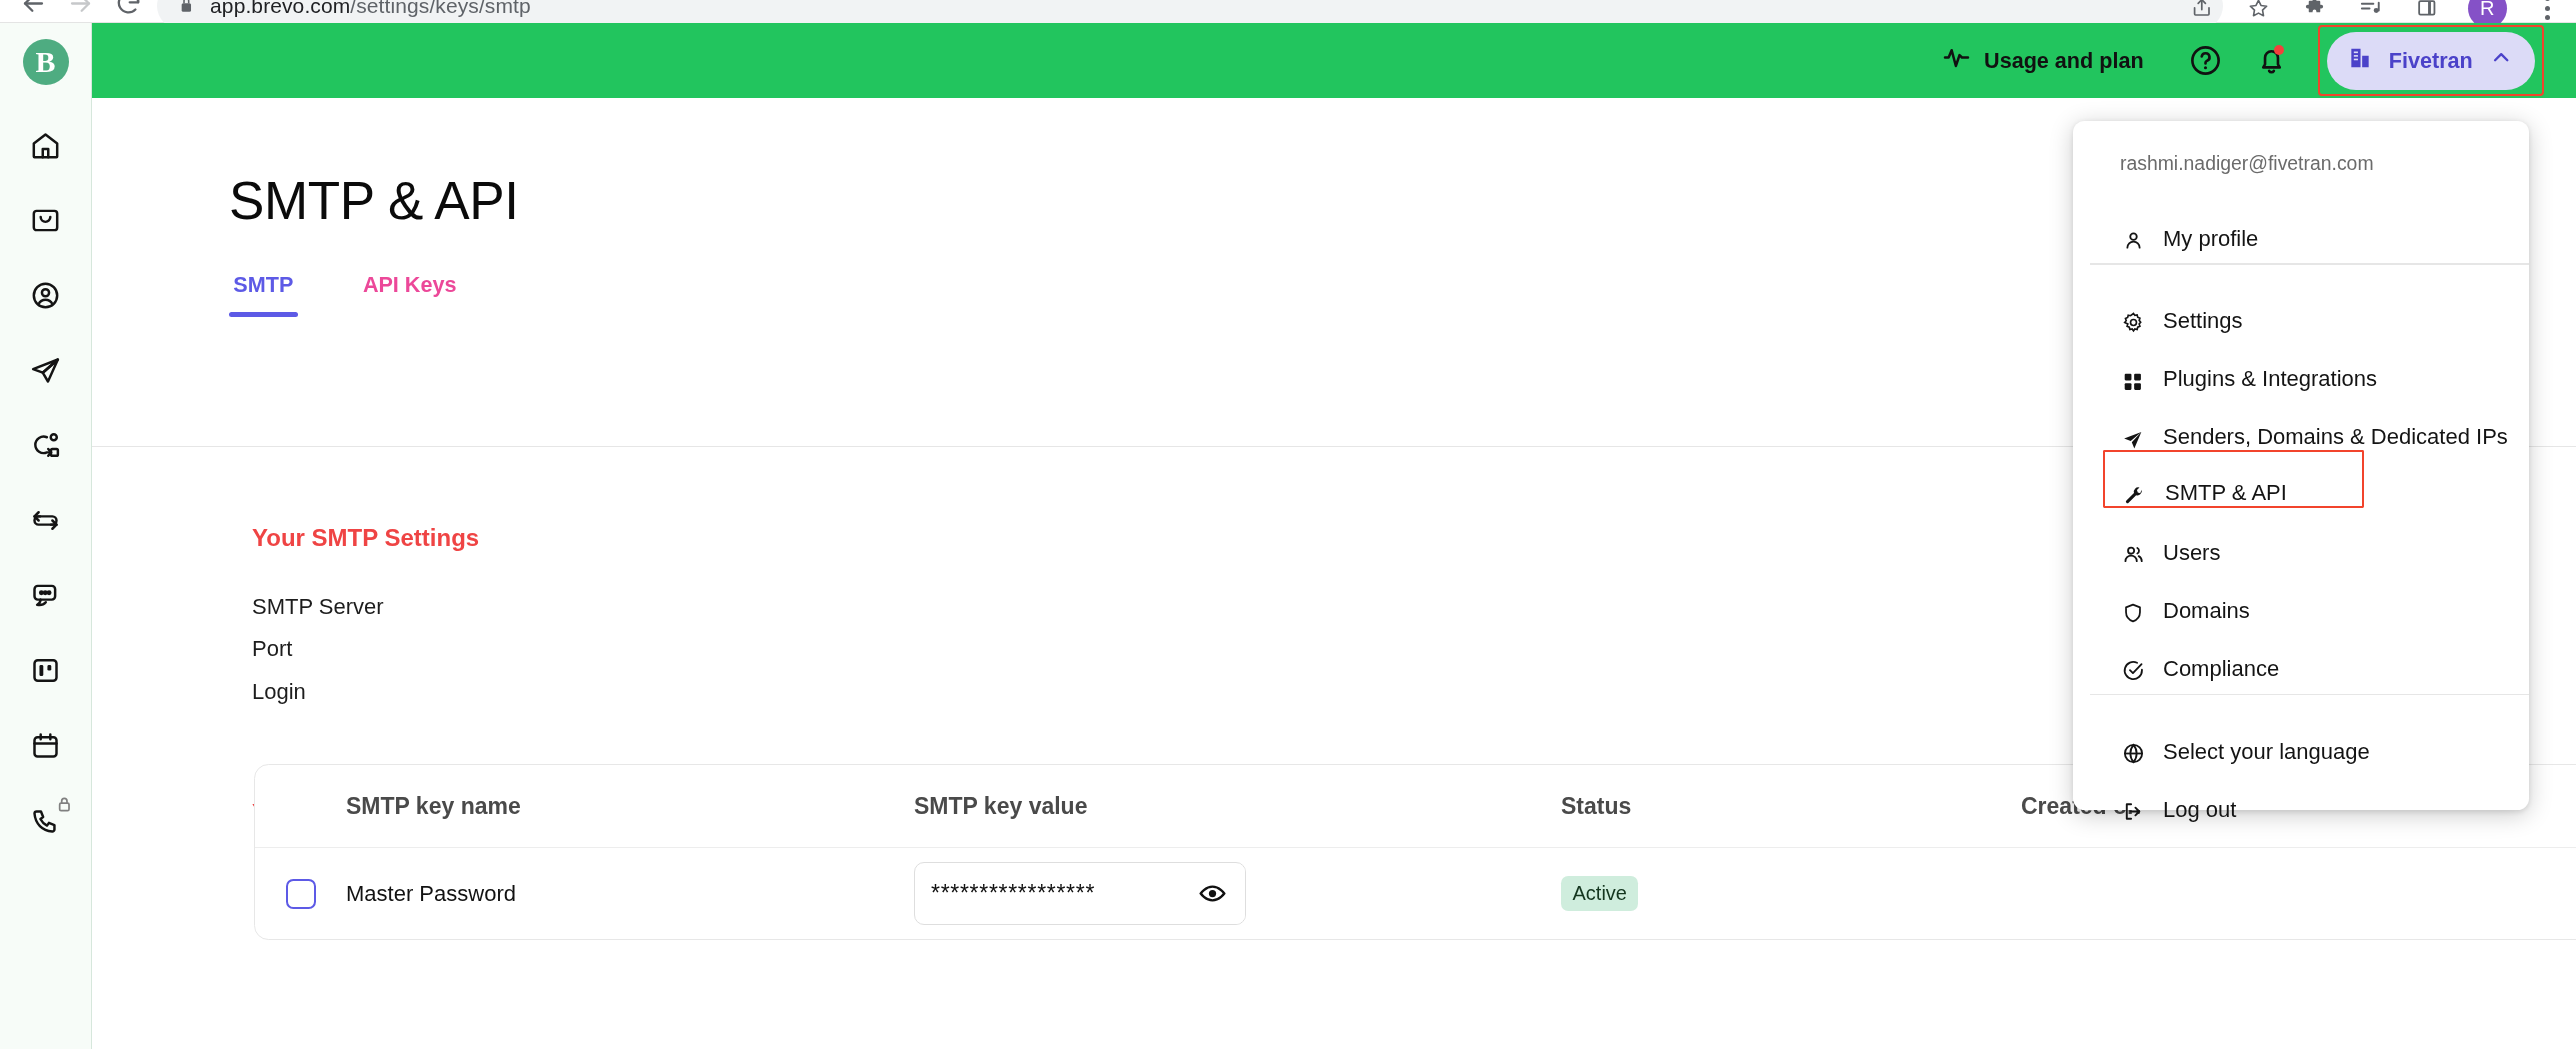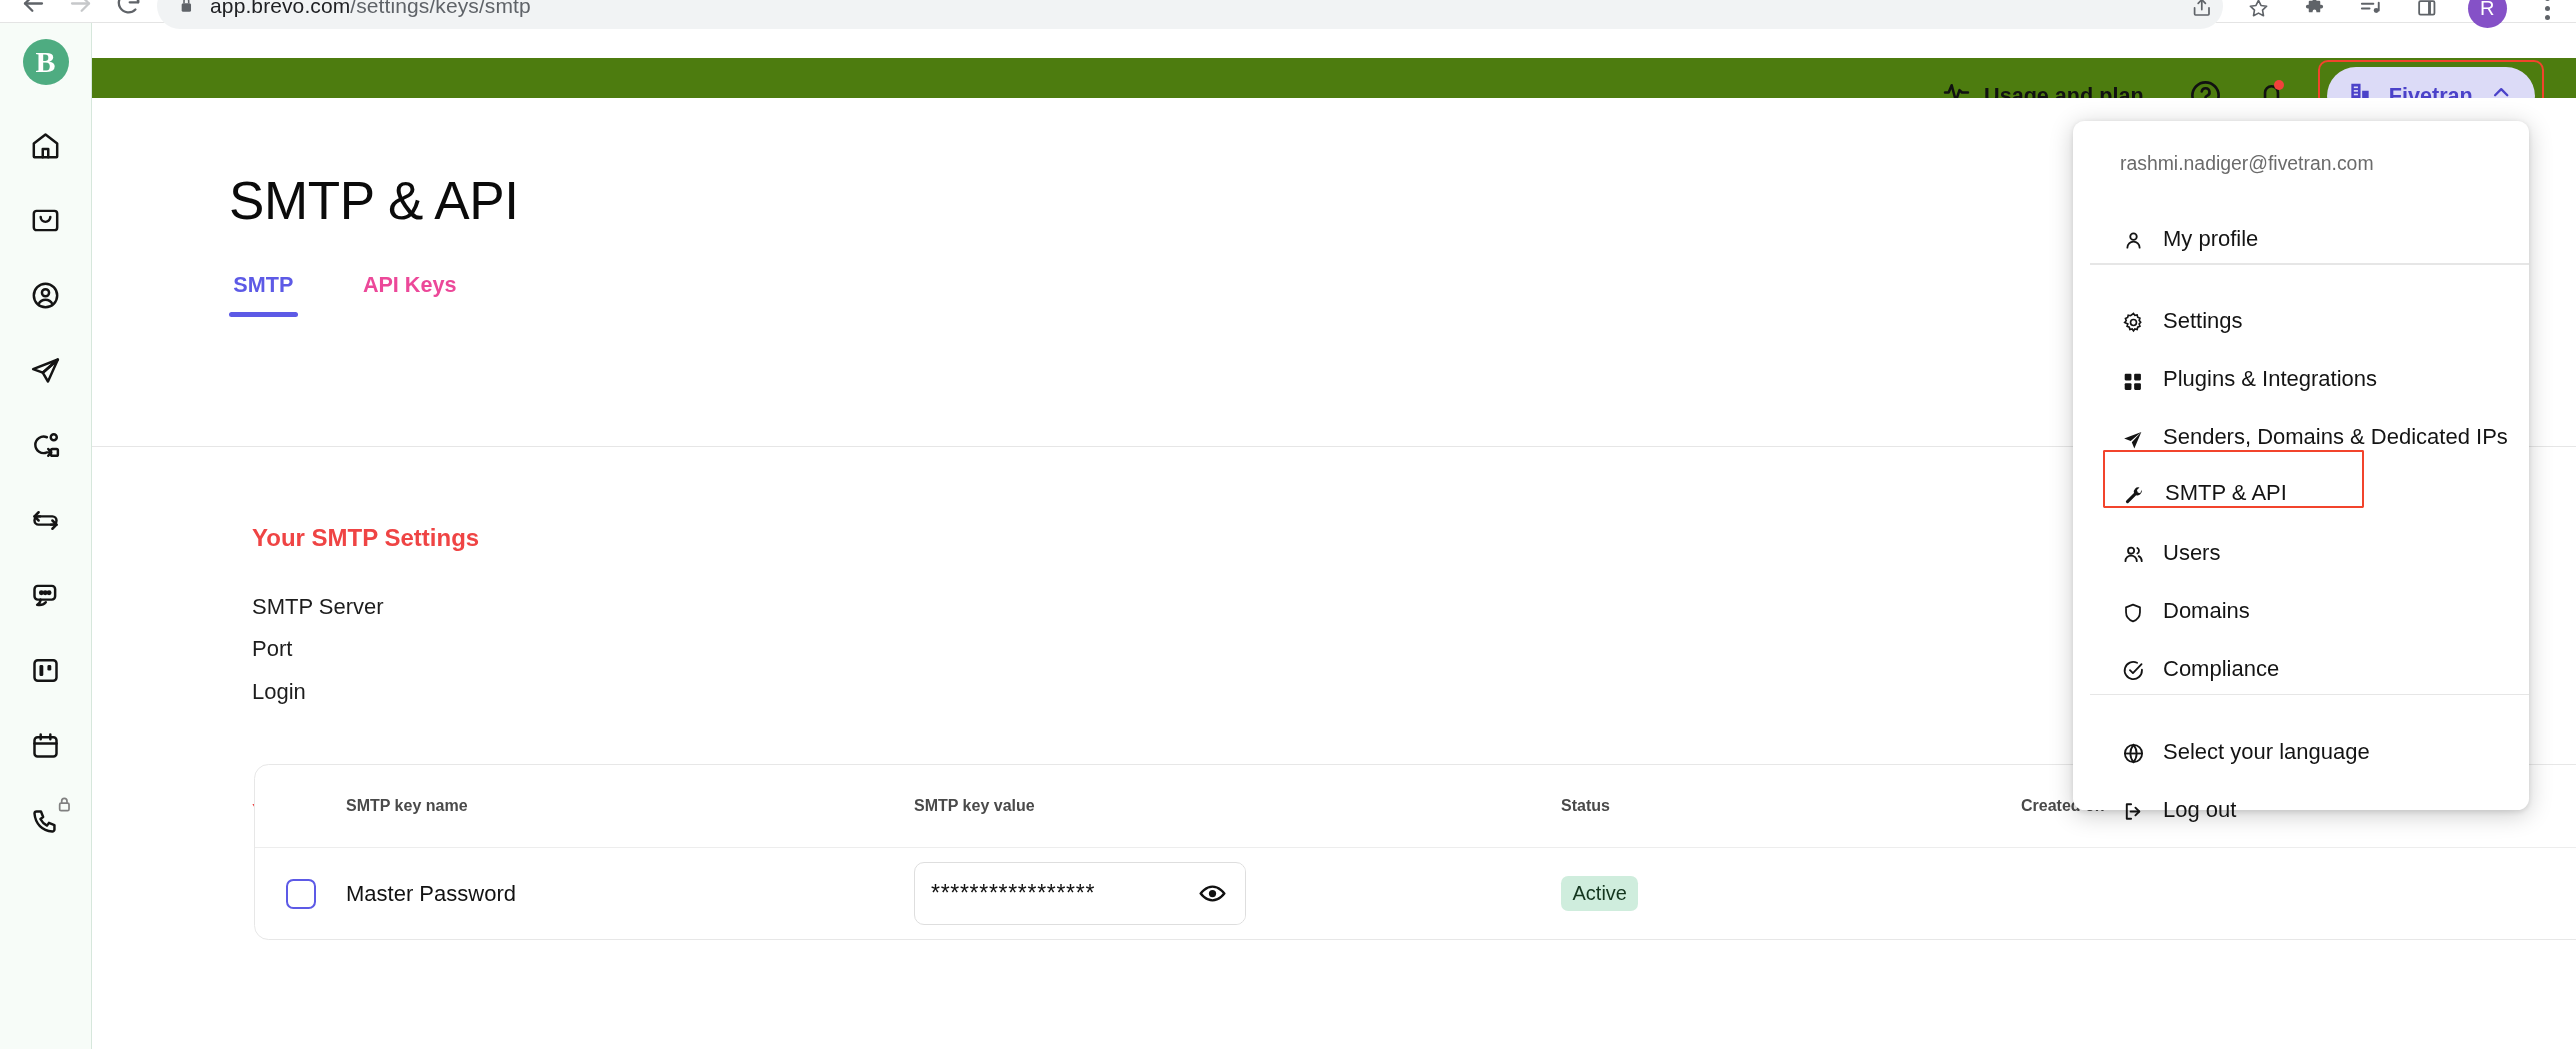--- a/index.html
+++ b/index.html
@@ -64,39 +64,39 @@
     width: 59px; height: 59px;
     display:flex; align-items:center; justify-content:center;
     margin-bottom: 16px; border-radius: 10px; position: relative;
   }
   .lockbadge { position:absolute; right: 1.4px; top: 2.9px; }
 
   
   #app-header {
     position: absolute; top: 23px; left: 92px;
     width: 2484px; height: 75px;
-    background: #4d7c0f;
+    background: #22c55e;
     display: flex; align-items: center; justify-content: flex-end;
-    padding-right: 32px; gap: 0; margin-top: 35px;
+    padding-right: 32px; gap: 0;
   }
   #usage-plan {
     display:flex; align-items:center; gap: 13px;
     font-size: 21.6px; font-weight: 700; color: #111;
     margin-right: 42px;
   }
   .hdr-ico { width: 40px; height: 40px; display:flex;align-items:center;justify-content:center; margin-right: 26px; position:relative;}
   .bell-dot{ position:absolute; top: 4.3px; right: 7.2px; width:10px;height:10px;border-radius:50%;background:#f2413c;}
   #account-btn {
     display:flex; align-items:center; gap: 16px;
     background: #dcdbf7; color: #4b42c9;
     border-radius: 32px; padding: 13px 21.6px 13px 20px;
     font-size: 21.6px; font-weight: 700;
   }
   #account-btn-wrap {
-    border: 2.9px solid #f2442c; padding: 4.3px 7.2px; border-radius: 10px;
+    border: 2.9px solid #f2442c; padding: 4.3px 7.2px; border-radius: 4px;
   }
 
   
   #content { position:absolute; top:98px; left:92px; width:2484px; height:952px; background:#fff;}
   #page-title { position:absolute; left: 137px; top: 72px; font-size: 53px; font-weight: 400; color:#0b0b0b; letter-spacing:-0.4px;}
   #tabs { position:absolute; left: 137px; top: 174px; display:flex; gap: 16px; }
   .tab { font-size: 21.6px; font-weight: 700; padding: 0 4.3px 18.7px 4.3px; margin-right: 45px; position:relative; color: #ec4899; }
   .tab.active { color: #5d5ae6; }
   .tab.active::after { content:""; position:absolute; left:0; right:0; bottom:0; height:5px; background:#5d5ae6; border-radius:2.9px;}
   #tab-rule { position:absolute; left: 0px; top: 348px; width: 2484px; height: 1.4px; background: #e6e6e6;}
@@ -107,21 +107,21 @@
   
   #keys-card {
     position: absolute; left: 162px; top: 666px;
     width: 2353px; height: 176px;
     border: 1.4px solid #e7e7e7; border-radius: 14.4px; background:#fff;
   }
   #thead {
     display:flex; align-items:center; height: 83px;
     border-bottom: 1.4px solid #ededed; padding-left: 0;
   }
-  .th { font-size: 16px; font-weight: 700; color: #4a4a4a; }
+  .th { font-size: 23px; font-weight: 700; color: #4a4a4a; }
   #trow { display:flex; align-items:center; height: 91px; }
   .col-check { width: 91px; display:flex; justify-content:center; flex:none;}
   .col-name  { width: 568px; flex:none;}
   .col-value { width: 647px; flex:none;}
   .col-status{ width: 460px; flex:none;}
   .col-created{ width: 460px; flex:none;}
   #row-check {
     width: 30px; height: 30px; border: 2.2px solid #5d5ae6;
     border-radius: 7.2px; background: #fff;
   }

